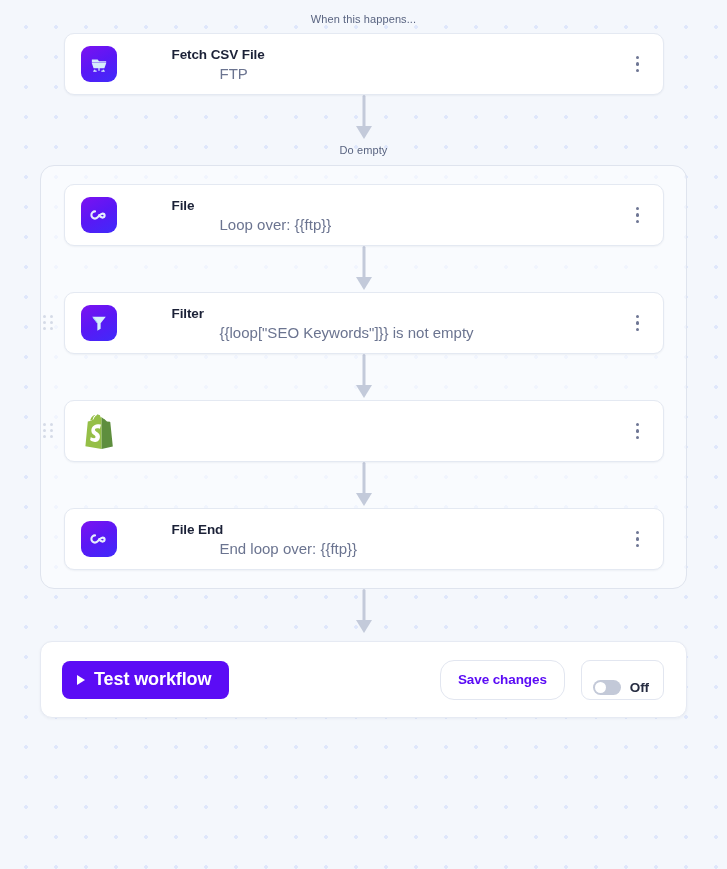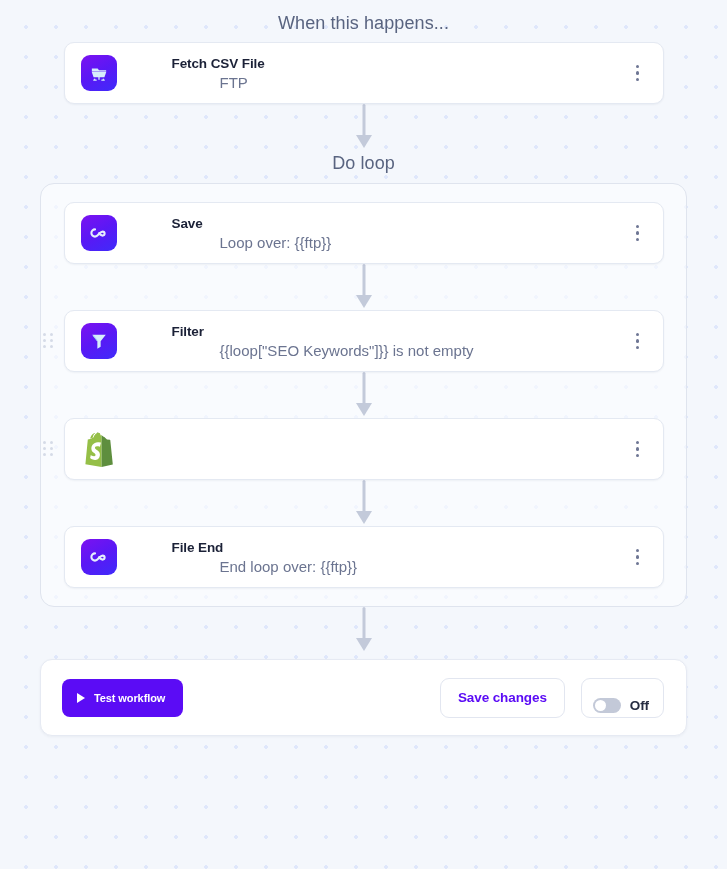--- a/index.html
+++ b/index.html
@@ -20,21 +20,21 @@
     width: 727px;
     height: 869px;
     position: relative;
     display: flex;
     flex-direction: column;
     align-items: center;
   }
 
   
   .section-label {
-    font-size: 18px;
+    font-size: 11px;
     color: #596480;
     text-align: center;
     letter-spacing: 0.1px;
     margin-top: 13px;
     margin-bottom: 8px;
     z-index: 3;
   }
   .section-label.do-this { margin-top: 1px; margin-bottom: 9px; }
 
   
@@ -182,21 +182,21 @@
     z-index: 3;
   }
 
   .btn-test {
     background: #5b0cf5;
     color: #ffffff;
     border: none;
     border-radius: 8px;
     height: 38px;
     padding: 0 18px 0 15px;
-    font-size: 11px;
+    font-size: 18px;
     font-weight: bold;
     font-family: inherit;
     display: flex;
     align-items: center;
     gap: 9px;
     cursor: pointer;
     letter-spacing: -0.1px;
   }
   .play-tri {
     width: 0; height: 0;
@@ -204,21 +204,21 @@
     border-bottom: 5px solid transparent;
     border-left: 8px solid #ffffff;
   }
 
   .right-group { margin-left: auto; display: flex; align-items: center; gap: 16px; }
 
   .btn-save {
     background: #ffffff;
     color: #5b0cf5;
     border: 1px solid #e2e6f0;
-    border-radius: 9px;
+    border-radius: 14px;
     height: 40px;
     padding: 0 17px;
     font-size: 13.5px;
     font-weight: bold;
     font-family: inherit;
     cursor: pointer;
     letter-spacing: -0.1px;
   }
 
   .toggle-wrap {
@@ -281,32 +281,32 @@
         <i></i>
         <i></i>
     </div>
   </div>
 
   <div class="arrow">
     <div class="shaft"></div>
       <div class="head"></div>
   </div>
 
-  <div class="section-label do-this">Do loop</div>
+  <div class="section-label do-this">Do empty</div>
 
   <div class="loop-group">
 
     <div class="node-card">
       <div class="node-icon icon-loop">
         <svg width="24" height="24" viewBox="0 0 24 24" aria-hidden="true">
           <path d="M8.0 8.4a3.6 3.6 0 100 7.2c1.5 0 2.6-1.1 4-2.6 1.4-1.5 2.3-2.4 3.6-2.4a2.0 2.0 0 110 4c-1.3 0-2.2-.9-3.6-2.4" fill="none" stroke="#e5eefc" stroke-width="2.1" stroke-linecap="round"></path>
         </svg>
       </div>
       <div class="node-text">
-        <div class="node-title">Save</div>
+        <div class="node-title">File</div>
         <div class="node-sub">Loop over: {{ftp}}</div>
       </div>
       <div class="kebab">
         <i></i>
           <i></i>
           <i></i>
       </div>
     </div>
 
     <div class="arrow short">

